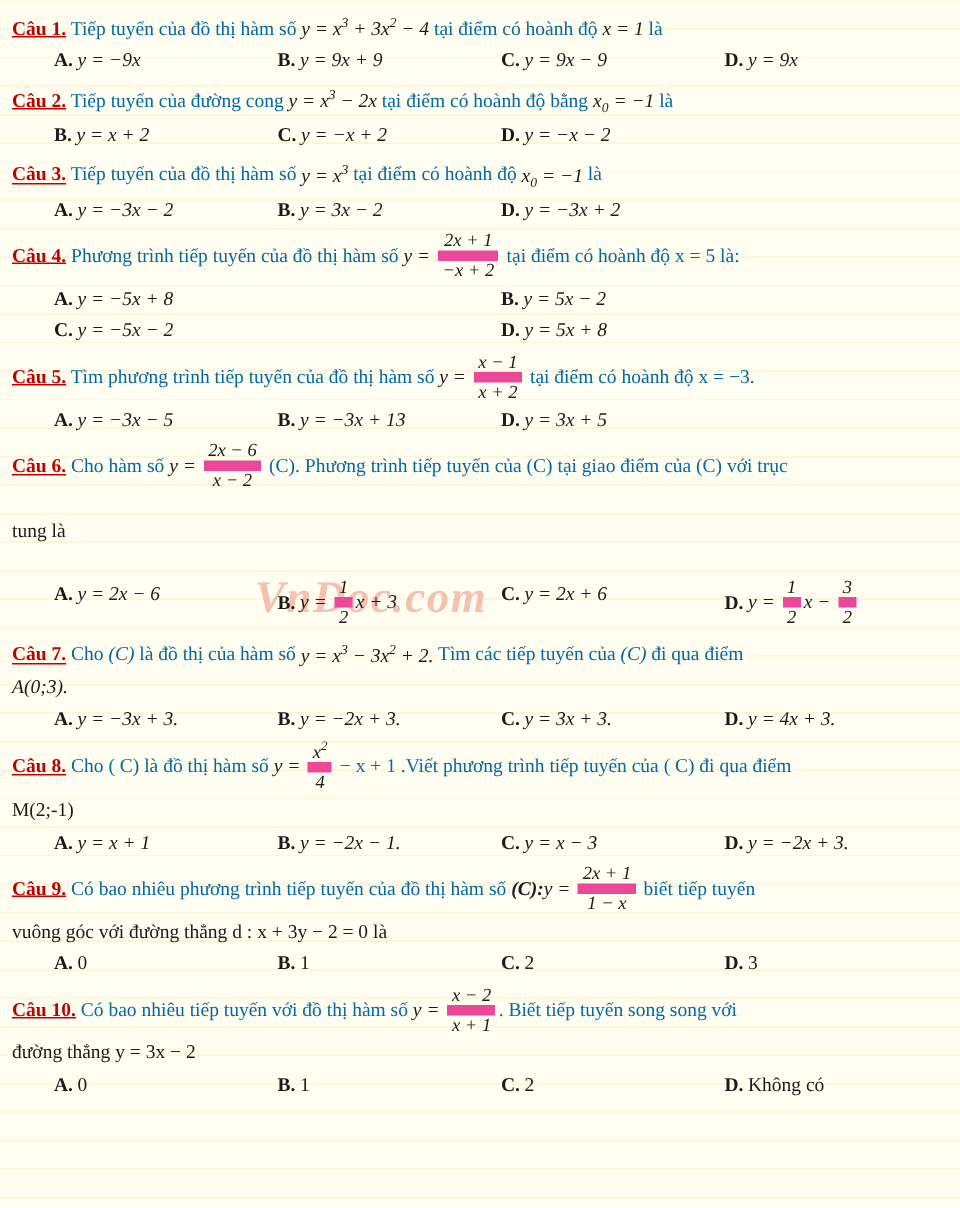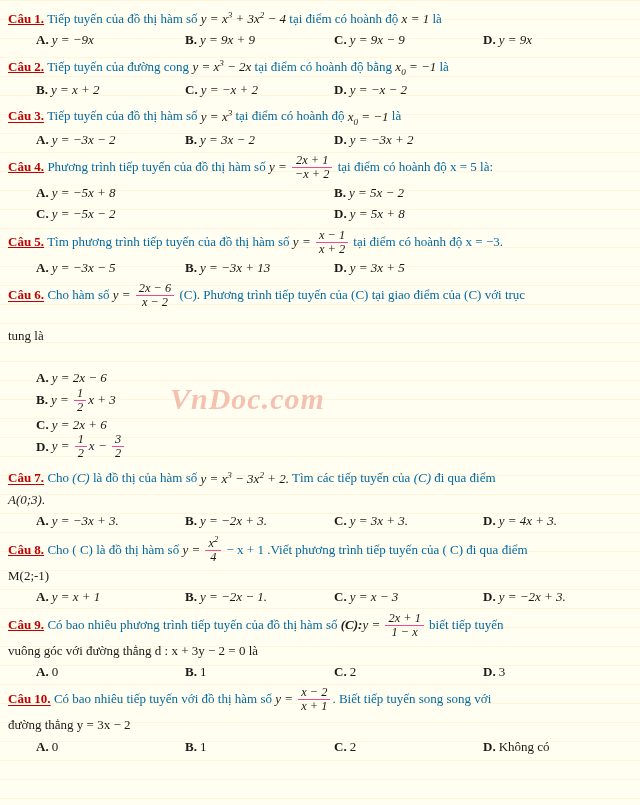--- a/index.html
+++ b/index.html
@@ -93,21 +93,21 @@
     position: relative;
     top: -1px;
   }
   .frac .num {
     display: block;
     padding: 0 3px;
     font-size: 0.95em;
   }
   .frac .den {
     display: block;
-    border-top: 1px solid #ec4899;
+    border-top: 7px solid #ec4899;
     padding: 0 3px;
     font-size: 0.95em;
   }
   sup { font-size: 0.7em; vertical-align: super; }
   sub { font-size: 0.7em; vertical-align: sub; }
   .block { margin-top: 6px; }
   .indent-line { padding-left: 0; margin-top: 16px; }
 </style>
 </head>
 <body>
@@ -180,21 +180,21 @@
       <span class="ans mth"><span class="opt">D.</span><span>y = 3x + 5</span></span>
     </div>
   </div>
 
   <div class="q block">
     <div class="qhead">
       <span class="qlabel">Câu 6.</span>
       <span class="qtext">Cho hàm số  </span><span class="mth">y = </span><span class="frac"><span class="num">2x − 6</span><span class="den">x − 2</span></span><span class="qtext"> (C). Phương trình tiếp tuyến của (C) tại giao điểm của (C) với trục</span>
     </div>
     <div class="qhead indent-line">tung là</div>
-    <div class="ans-row w4" style="margin-top:22px;flex-direction:column;">
+    <div class="ans-row w4" style="margin-top:22px;">
       <span class="ans mth"><span class="opt">A.</span><span>y = 2x − 6</span></span>
       <span class="ans mth"><span class="opt">B.</span><span>y = </span><span class="frac"><span class="num">1</span><span class="den">2</span></span><span>x + 3</span></span>
       <span class="ans mth"><span class="opt">C.</span><span>y = 2x + 6</span></span>
       <span class="ans mth"><span class="opt">D.</span><span>y = </span><span class="frac"><span class="num">1</span><span class="den">2</span></span><span>x − </span><span class="frac"><span class="num">3</span><span class="den">2</span></span></span>
     </div>
   </div>
 
   <div class="q block">
     <div class="qhead">
       <span class="qlabel">Câu 7.</span>

